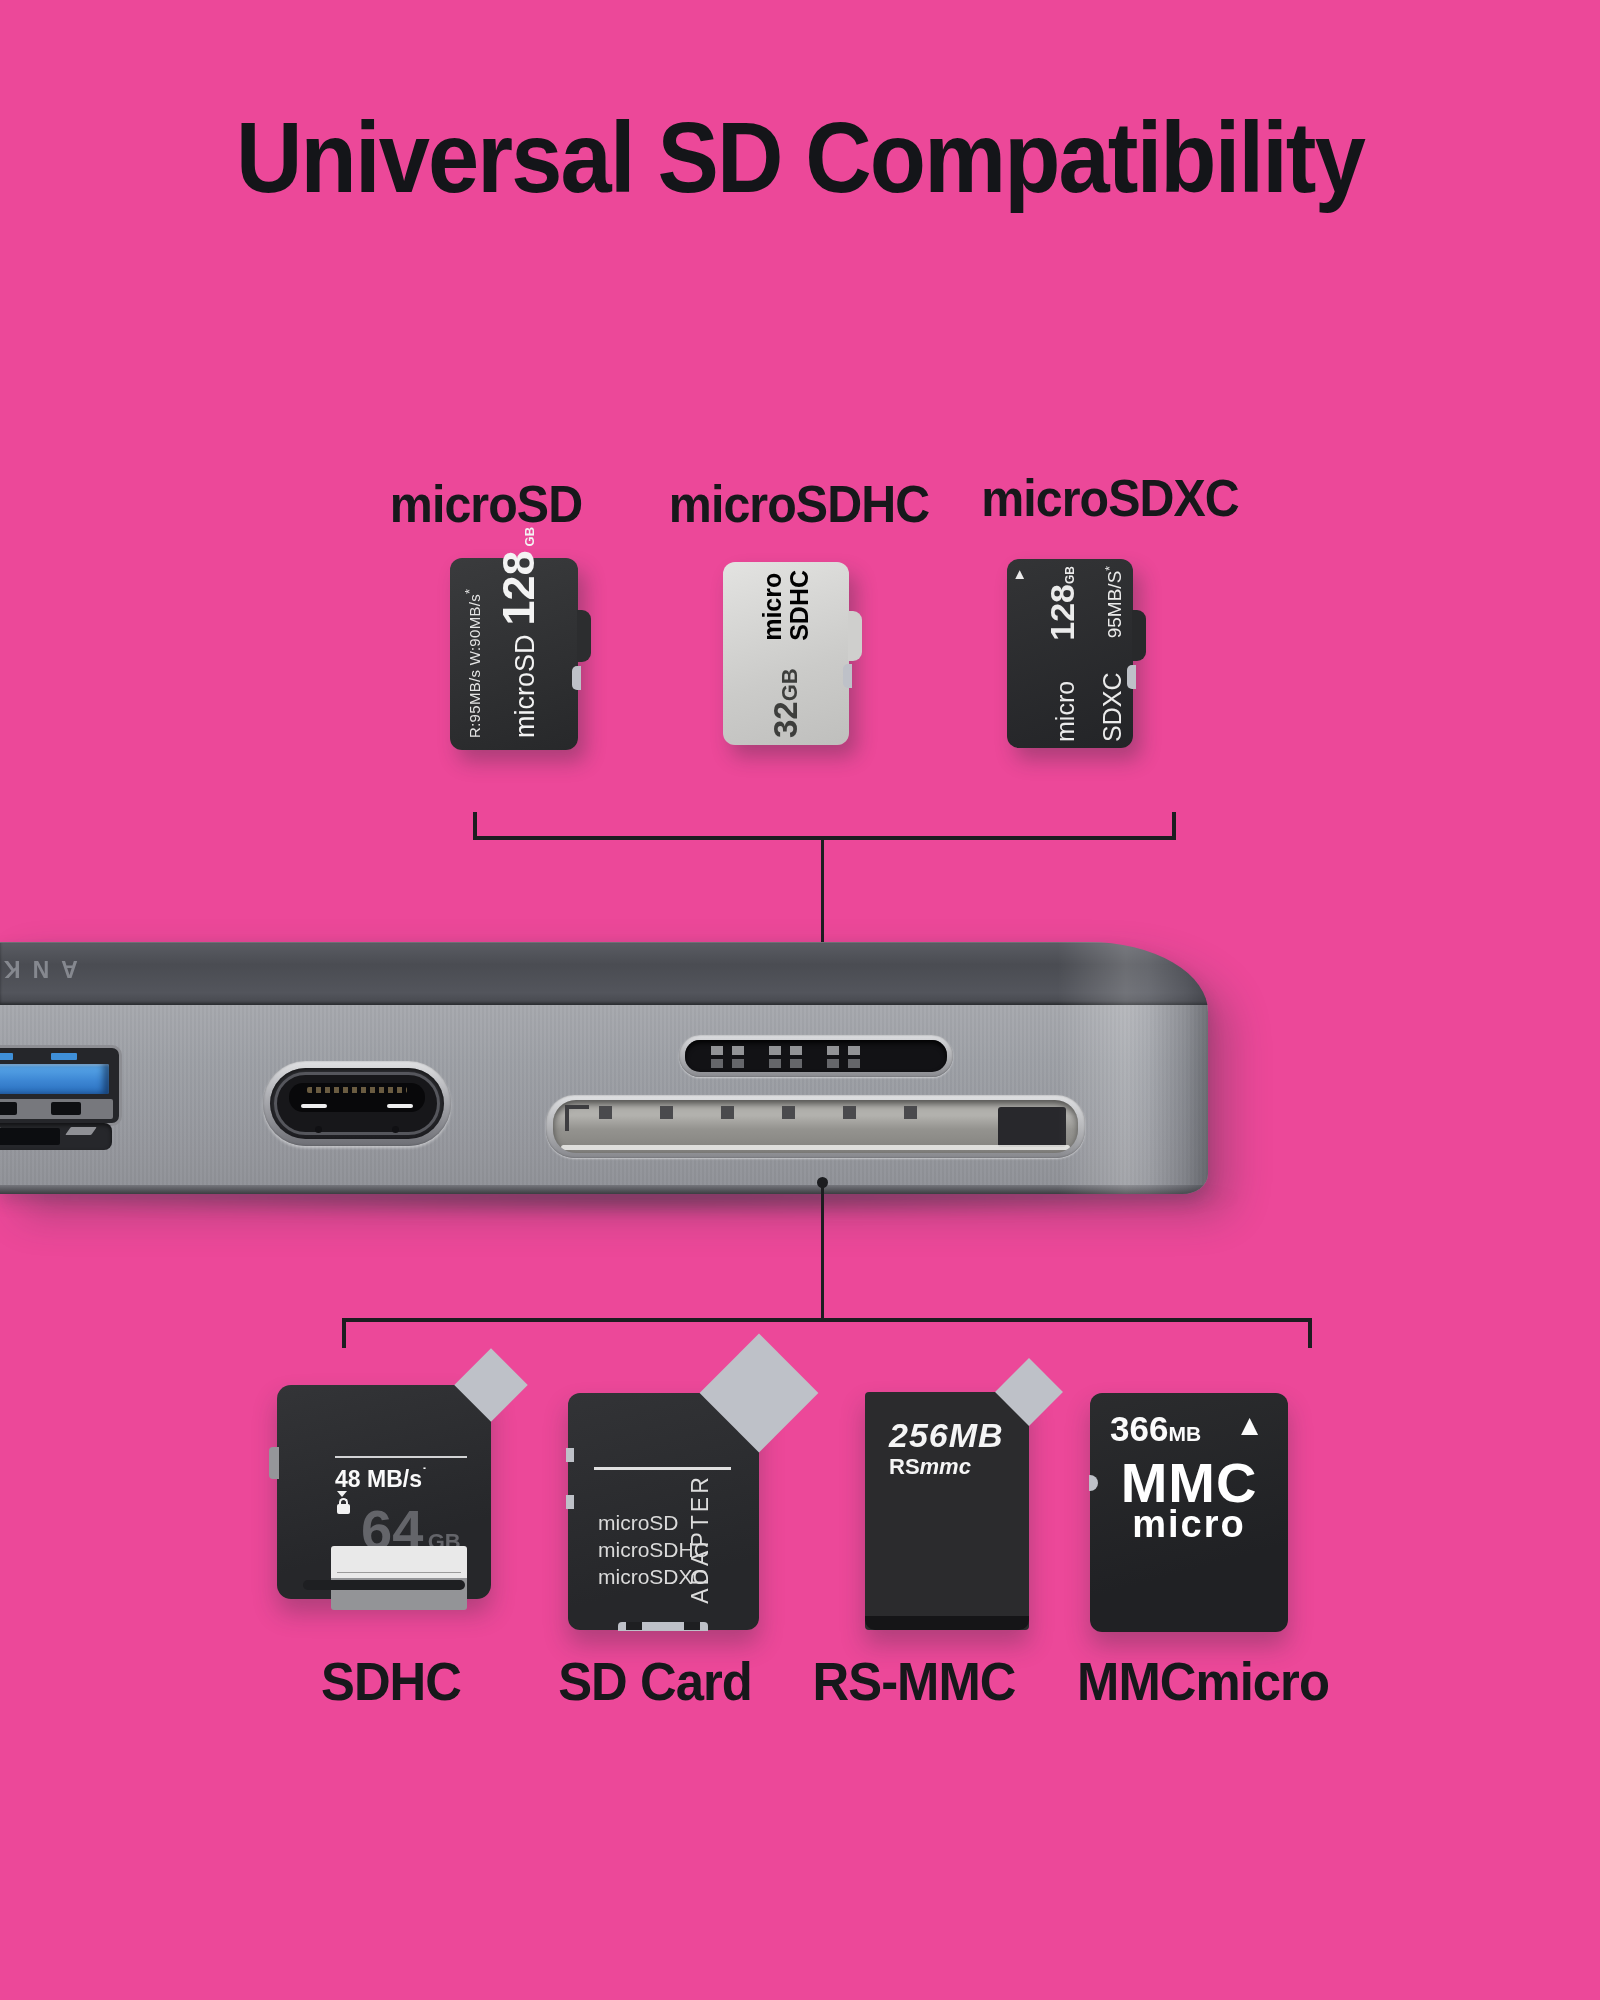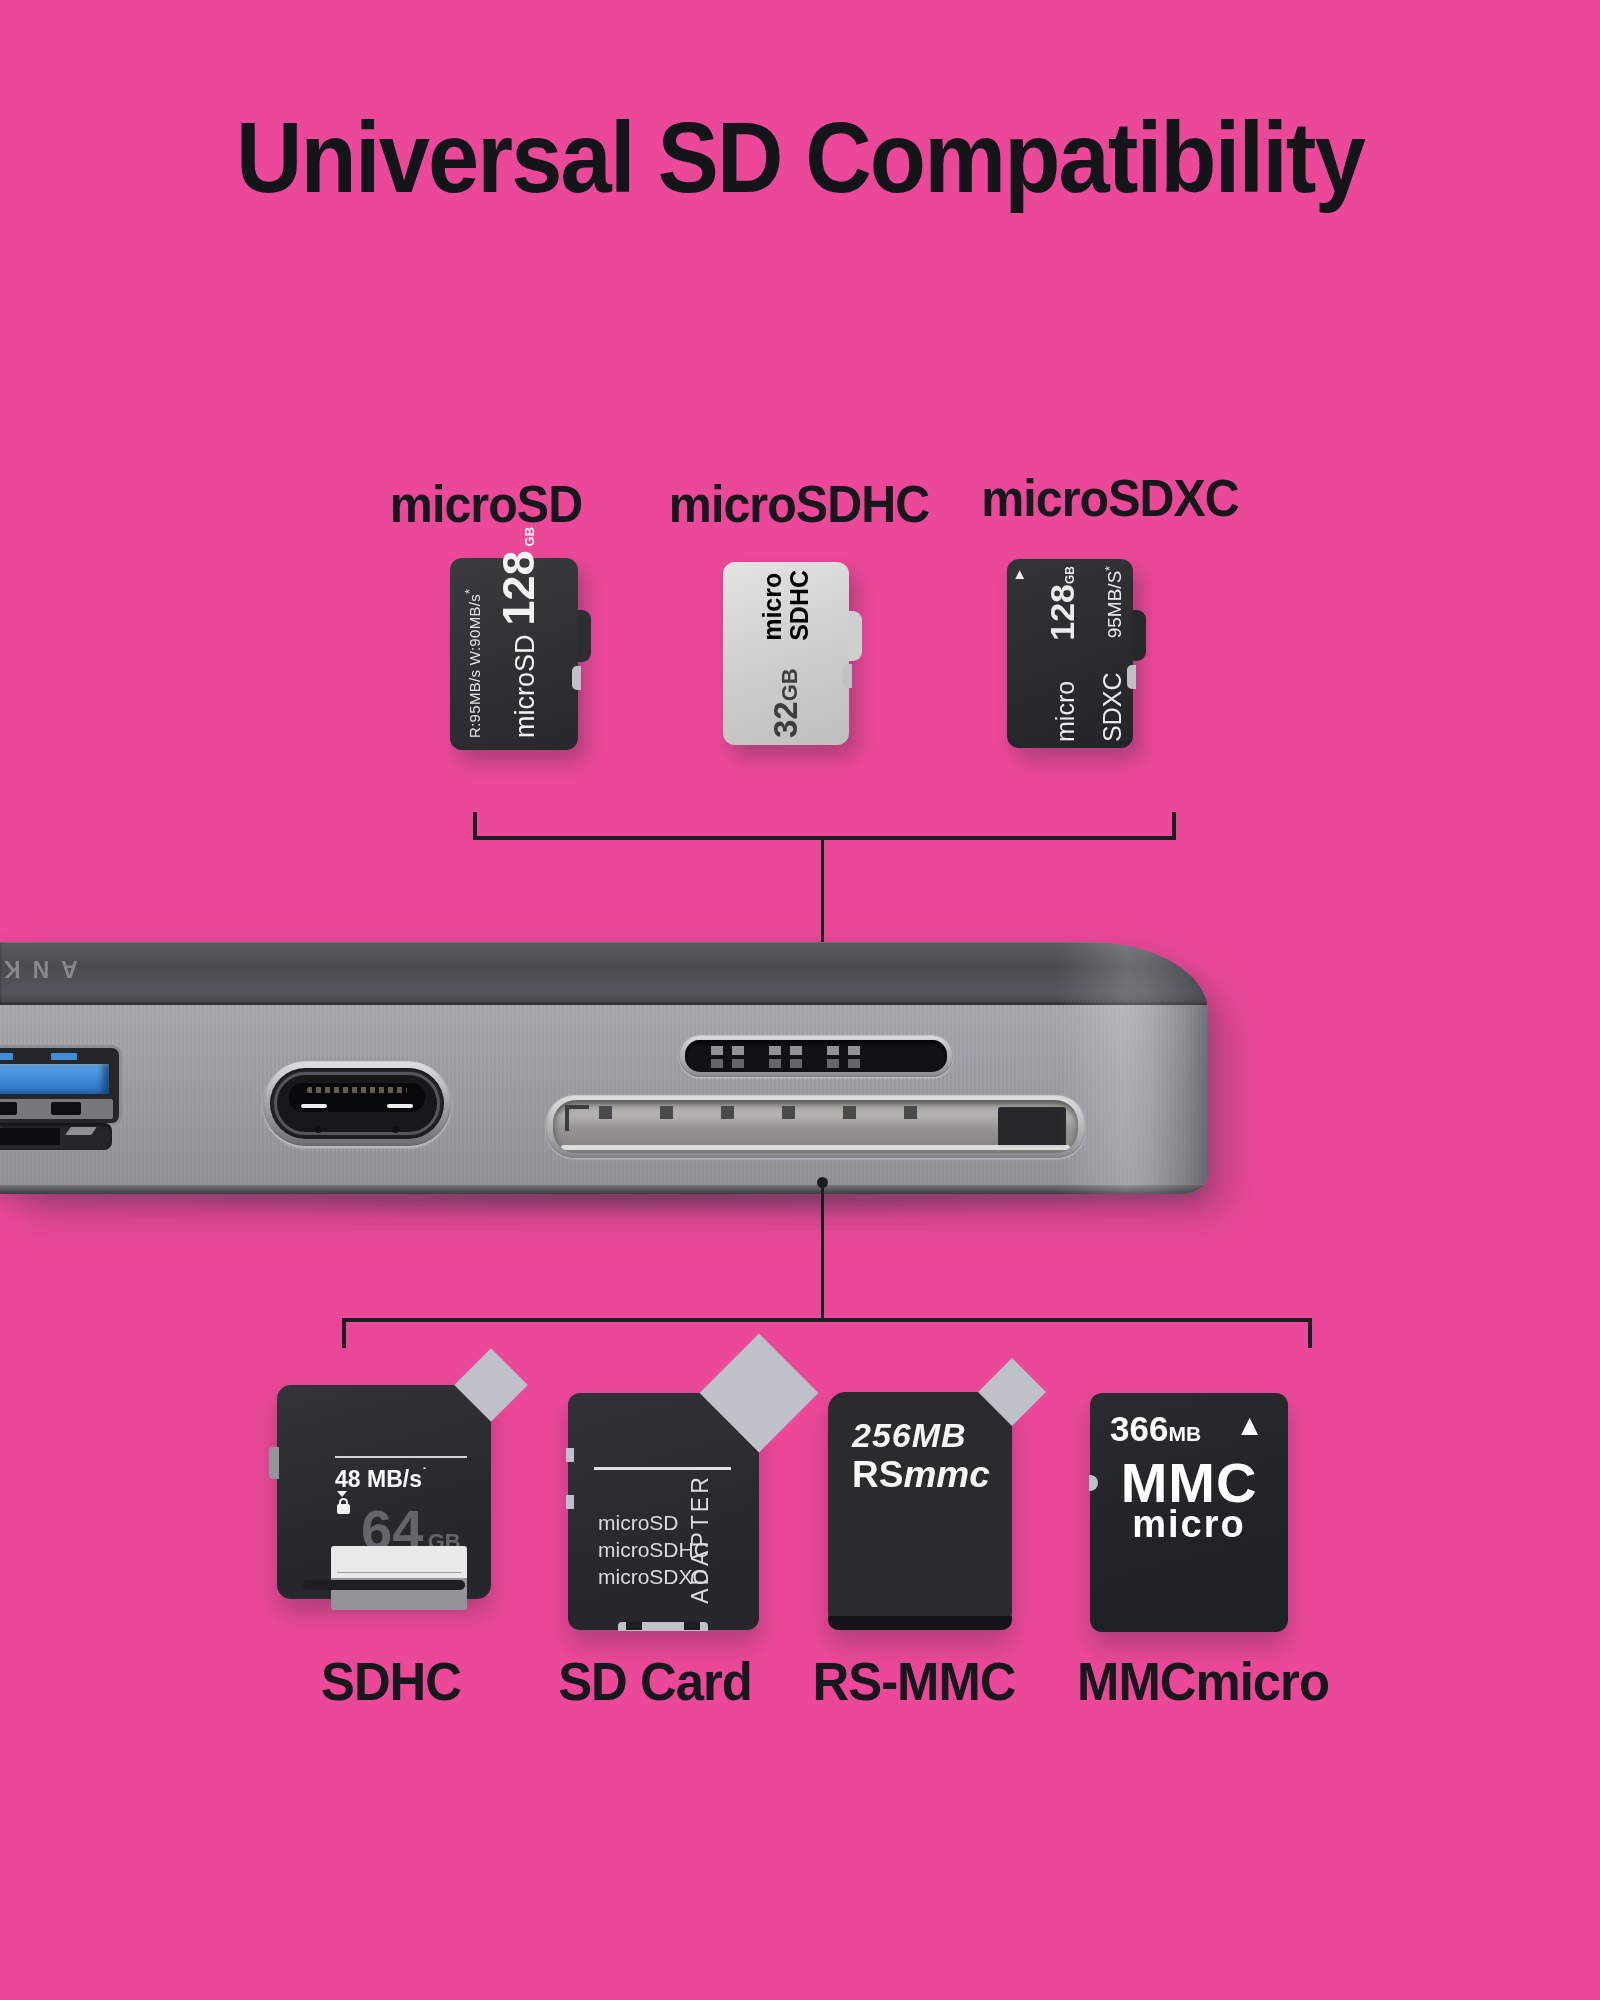--- a/index.html
+++ b/index.html
@@ -344,24 +344,24 @@
       <div>microSDHC</div>
       <div>microSDXC</div>
     </div>
     <div class="vertword">ADAPTER</div>
     <div style="position:absolute;left:50px;bottom:-1px;width:90px;height:9px;background:#bec1c8;border-radius:4px 4px 0 0;"></div>
     <div style="position:absolute;left:58px;bottom:0;width:16px;height:8px;background:#1e1f21;"></div>
     <div style="position:absolute;left:116px;bottom:0;width:16px;height:8px;background:#1e1f21;"></div>
   </div>
   <div class="abs fmt-label2" style="left:655px;top:1650px;">SD Card</div>
 
-  <div class="abs bigcard" style="left:828px;top:1392px;width:184px;height:238px;border-radius:18px;background:#2b2b2d;">
+  <div class="abs bigcard" style="left:865px;top:1392px;width:164px;height:238px;border-radius:4px;background:#2b2b2d;">
     <div class="cut" style="top:-24px;right:-24px;width:48px;height:48px;"></div>
     <div style="position:absolute;left:24px;top:24px;color:#f5f5f5;font-size:34px;font-weight:800;font-style:italic;letter-spacing:1px;">256MB</div>
-    <div style="position:absolute;left:24px;top:62px;color:#f5f5f5;font-size:37px;"><span style="font-weight:600;">RS</span><span style="font-weight:800;font-style:italic;">mmc</span></div>
+    <div style="position:absolute;left:24px;top:62px;color:#f5f5f5;font-size:22px;"><span style="font-weight:600;">RS</span><span style="font-weight:800;font-style:italic;">mmc</span></div>
     <div style="position:absolute;left:0;bottom:0;width:100%;height:14px;background:#151517;border-radius:0 0 10px 10px;"></div>
   </div>
   <div class="abs fmt-label2" style="left:914px;top:1650px;">RS-MMC</div>
 
   <div class="abs bigcard" style="left:1090px;top:1393px;width:198px;height:239px;border-radius:12px;background:linear-gradient(165deg,#2b2c2e,#202124 70%);">
     <div style="position:absolute;left:-1px;top:82px;width:9px;height:16px;background:#bec1c8;border-radius:0 8px 8px 0;"></div>
     <div style="position:absolute;left:20px;top:16px;color:#fbfbfb;white-space:nowrap;">
       <span style="font-size:35px;font-weight:800;">366</span><span style="font-size:21px;font-weight:700;text-align:center;">MB</span>
     </div>
     <div style="position:absolute;right:24px;top:16px;color:#fbfbfb;font-size:29px;">▲</div>

